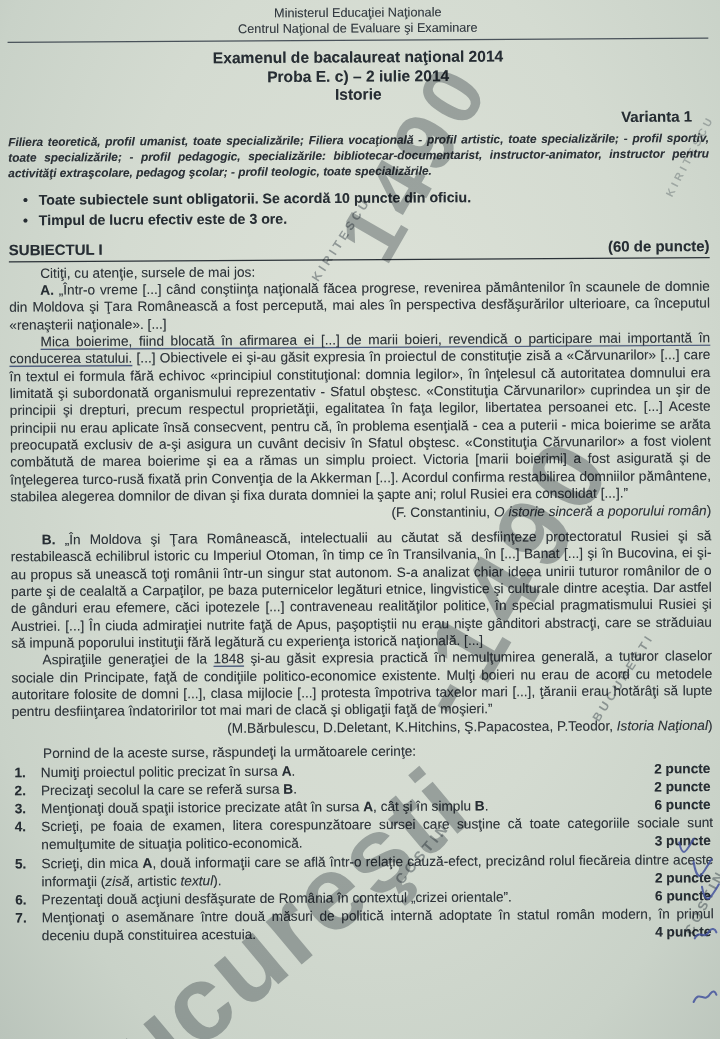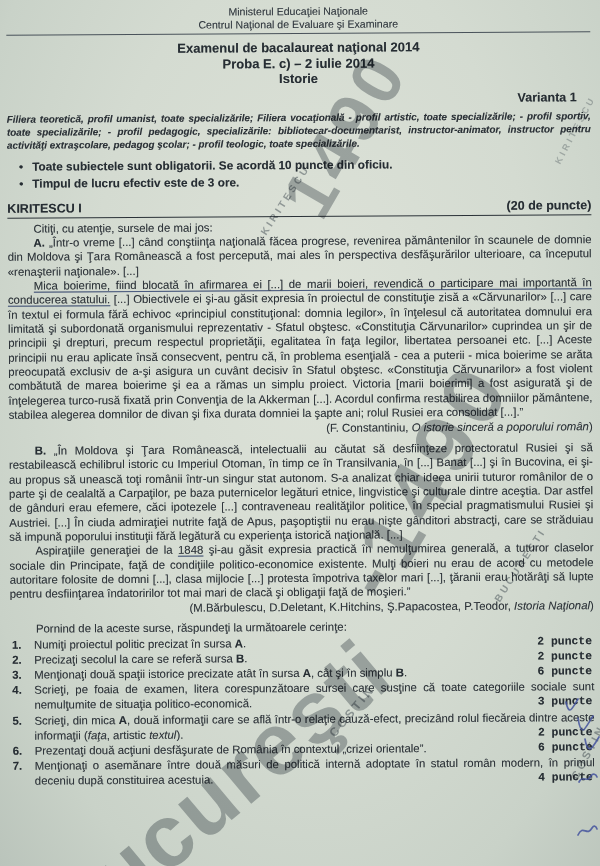--- a/index.html
+++ b/index.html
@@ -36,21 +36,21 @@
   .content p.gap{margin-top:7px;}
   .b{font-weight:700;color:#262d33;}
   .i{font-style:italic;}
   .u{text-decoration:underline;text-decoration-color:#4a5b80;text-decoration-thickness:1px;text-underline-offset:2px;}
   
   .questions{margin-top:6px;font-size:11.4px;line-height:15.1px;}
   .q-intro{padding-left:26px;margin-bottom:1px;}
   .q{position:relative;padding-left:24px;}
   .qnum{position:absolute;left:2px;top:0;font-weight:700;color:#262d33;}
   .qtext{display:block;text-align:justify;}
-  .qpts{position:absolute;right:2px;top:0;font-weight:700;color:#262d33;white-space:nowrap;font-family:Liberation Mono, monospace;}
+  .qpts{position:absolute;right:2px;top:0;font-weight:700;color:#262d33;white-space:nowrap;}
   .q.multi .qpts{top:auto;bottom:0;margin-left:28px;}
   
   .wm,.wm-small{position:absolute;pointer-events:none;white-space:nowrap;mix-blend-mode:multiply;z-index:6;font-weight:700;}
   .wm{color:rgba(108,116,124,.5);}
   .wm-small{color:rgba(95,104,114,.55);font-size:10px;letter-spacing:3px;}
   .wm-top {left:345px;top:135px;font-size:70px;letter-spacing:5px;transform:translate(-50%,-50%) rotate(-60deg);}
   .wm-mid {left:425px;top:480px;font-size:84px;letter-spacing:8px;transform:translate(-50%,-50%) rotate(-60deg);}
   .wm-city{left:215px;top:795px;font-size:88px;letter-spacing:2px;color:rgba(103,111,119,.48);transform:translate(-50%,-50%) rotate(-40deg);}
   .s1{left:285px;top:200px;transform:translate(-50%,-50%) rotate(-57deg);}
   .s2{left:520px;top:565px;transform:translate(-50%,-50%) rotate(-57deg);}
@@ -85,22 +85,22 @@
       <span class="dot">•</span>
       <span>Toate subiectele sunt obligatorii. Se acordă 10 puncte din oficiu.</span>
     </li>
     <li>
       <span class="dot">•</span>
       <span>Timpul de lucru efectiv este de 3 ore.</span>
     </li>
   </ul>
 
   <div class="subject-row">
-    <span>KIRITESCU I</span>
-    <span>(20 de puncte)</span>
+    <span>SUBIECTUL I</span>
+    <span>(60 de puncte)</span>
   </div>
 
   <div class="content">
       <p class="para"><span>Citiţi, cu atenţie, sursele de mai jos:</span></p>
       <p class="para"><span class="b">A. </span><span>„Într-o vreme [...] când conştiinţa naţională făcea progrese, revenirea pământenilor în scaunele de domnie din Moldova şi Ţara Românească a fost percepută, mai ales în perspectiva desfăşurărilor ulterioare, ca începutul «renaşterii naţionale». [...]</span></p>
       <p class="para"><span class="u">Mica boierime, fiind blocată în afirmarea ei [...] de marii boieri, revendică o participare mai importantă în conducerea statului.</span><span> [...] Obiectivele ei şi-au găsit expresia în proiectul de constituţie zisă a «Cărvunarilor» [...] care în textul ei formula fără echivoc «principiul constituţional: domnia legilor», în înţelesul că autoritatea domnului era limitată şi subordonată organismului reprezentativ - Sfatul obştesc. «Constituţia Cărvunarilor» cuprindea un şir de principii şi drepturi, precum respectul proprietăţii, egalitatea în faţa legilor, libertatea persoanei etc. [...] Aceste principii nu erau aplicate însă consecvent, pentru că, în problema esenţială - cea a puterii - mica boierime se arăta preocupată exclusiv de a-şi asigura un cuvânt decisiv în Sfatul obştesc. «Constituţia Cărvunarilor» a fost violent combătută de marea boierime şi ea a rămas un simplu proiect. Victoria [marii boierimi] a fost asigurată şi de înţelegerea turco-rusă fixată prin Convenţia de la Akkerman [...]. Acordul confirma restabilirea domniilor pământene, stabilea alegerea domnilor de divan şi fixa durata domniei la şapte ani; rolul Rusiei era consolidat [...].”</span></p>
       <p class="attr"><span>(F. Constantiniu, </span><span class="i">O istorie sinceră a poporului român</span><span>)</span></p>
       <p class="para gap"><span class="b">B. </span><span>„În Moldova şi Ţara Românească, intelectualii au căutat să desfiinţeze protectoratul Rusiei şi să restabilească echilibrul istoric cu Imperiul Otoman, în timp ce în Transilvania, în [...] Banat [...] şi în Bucovina, ei şi-au propus să unească toţi românii într-un singur stat autonom. S-a analizat chiar ideea unirii tuturor românilor de o parte şi de cealaltă a Carpaţilor, pe baza puternicelor legături etnice, lingvistice şi culturale dintre aceştia. Dar astfel de gânduri erau efemere, căci ipotezele [...] contraveneau realităţilor politice, în special pragmatismului Rusiei şi Austriei. [...] În ciuda admiraţiei nutrite faţă de Apus, paşoptiştii nu erau nişte gânditori abstracţi, care se străduiau să impună poporului instituţii fără legătură cu experienţa istorică naţională. [...]</span></p>
       <p class="para"><span>Aspiraţiile generaţiei de la </span><span class="u">1848</span><span> şi-au găsit expresia practică în nemulţumirea generală, a tuturor claselor sociale din Principate, faţă de condiţiile politico-economice existente. Mulţi boieri nu erau de acord cu metodele autoritare folosite de domni [...], clasa mijlocie [...] protesta împotriva taxelor mari [...], ţăranii erau hotărâţi să lupte pentru desfiinţarea îndatoririlor tot mai mari de clacă şi obligaţii faţă de moşieri.”</span></p>
       <p class="attr"><span>(M.Bărbulescu, D.Deletant, K.Hitchins, Ş.Papacostea, P.Teodor, </span><span class="i">Istoria Naţional</span><span>)</span></p>
@@ -124,21 +124,21 @@
           <span class="qtext"><span>Menţionaţi două spaţii istorice precizate atât în sursa </span><span class="b">A</span><span>, cât şi în simplu </span><span class="b">B</span><span>.</span></span>
           <span class="qpts">6 puncte</span>
         </div>
         <div class="q multi">
           <span class="qnum">4.</span>
           <span class="qtext"><span>Scrieţi, pe foaia de examen, litera corespunzătoare sursei care susţine că toate categoriile sociale sunt nemulţumite de situaţia politico-economică.</span></span>
           <span class="qpts">3 puncte</span>
         </div>
         <div class="q multi">
           <span class="qnum">5.</span>
-          <span class="qtext"><span>Scrieţi, din mica </span><span class="b">A</span><span>, două informaţii care se află într-o relaţie cauză-efect, precizând rolul fiecăreia dintre aceste informaţii (</span><span class="i">faţa</span><span>, artistic </span><span class="i">textul</span><span>).</span></span>
+          <span class="qtext"><span>Scrieţi, din mica </span><span class="b">A</span><span>, două informaţii care se află într-o relaţie cauză-efect, precizând rolul fiecăreia dintre aceste informaţii (</span><span class="i">zisă</span><span>, artistic </span><span class="i">textul</span><span>).</span></span>
           <span class="qpts">2 puncte</span>
         </div>
         <div class="q">
           <span class="qnum">6.</span>
           <span class="qtext"><span>Prezentaţi două acţiuni desfăşurate de România în contextul „crizei orientale”.</span></span>
           <span class="qpts">6 puncte</span>
         </div>
         <div class="q multi">
           <span class="qnum">7.</span>
           <span class="qtext"><span>Menţionaţi o asemănare între două măsuri de politică internă adoptate în statul român modern, în primul deceniu după constituirea acestuia.</span></span>

